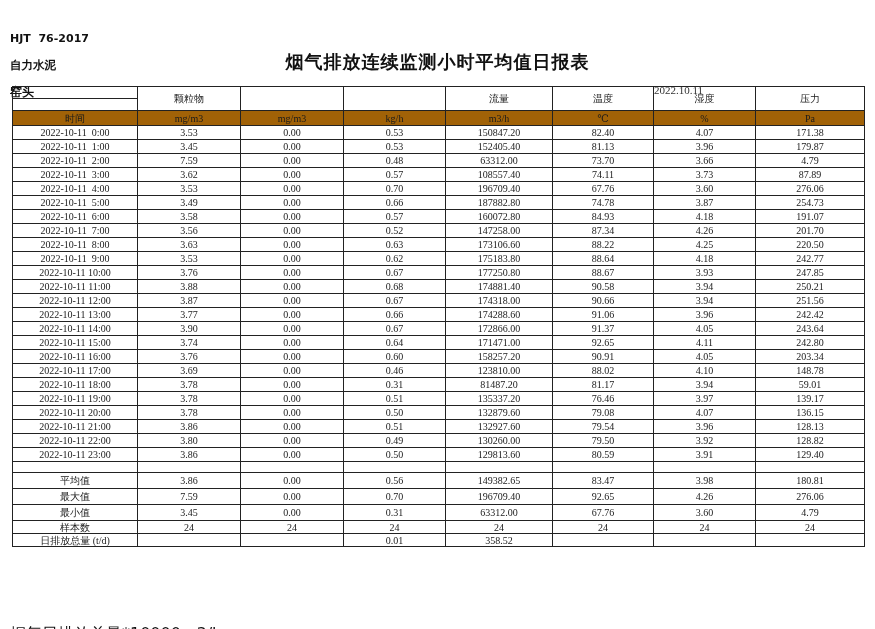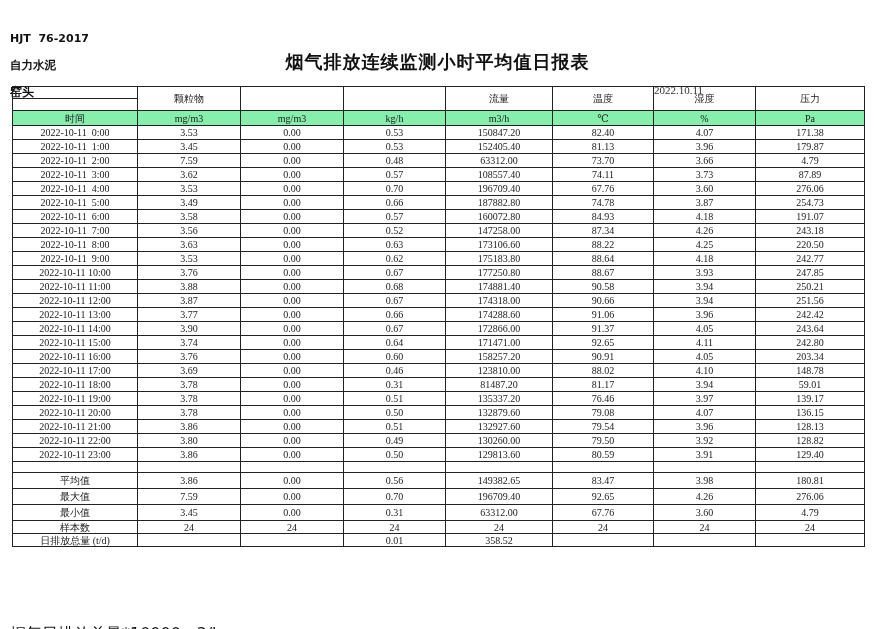--- a/index.html
+++ b/index.html
@@ -18,21 +18,21 @@
   table#report {
     position:absolute; left:12px; top:86px; width:852px;
     border-collapse:collapse; table-layout:fixed; font-size:10px;padding-left:28px;
   }
   #report td {
     border:1px solid #222; padding:0; text-align:center; vertical-align:middle;
     overflow:hidden; white-space:pre; line-height:1.1;
     font-family:"Liberation Serif","DejaVu Serif",serif; color:#1a1a1a;
   }
   tr.hrow td { height:12px; font-family:"DejaVu Sans","Liberation Sans",sans-serif; }
-  tr.unit-row td { height:15px; background:#86efac; }
+  tr.unit-row td { height:15px; background:#a16207; }
   tr.data-row td { height:14px; }
   tr.blank-row td { height:11px; }
   tr.sum-row td { height:16px; }
   tr.sum-row.small td { height:13px; }
   td.label-cell { font-family:"DejaVu Sans","Liberation Sans",sans-serif; }
 
   #footer-note { left:10px; top:596px; font-size:16px; }
   #report-unit-label { left:10px; top:612px; font-size:11px; }
   #unit-label { left:165px; top:612px; font-size:11px; }
 </style>
@@ -153,21 +153,21 @@
         <td>191.07</td>
       </tr>
       <tr class="data-row">
         <td>2022-10-11  7:00</td>
         <td>3.56</td>
         <td>0.00</td>
         <td>0.52</td>
         <td>147258.00</td>
         <td>87.34</td>
         <td>4.26</td>
-        <td>243.18</td>
+        <td>201.70</td>
       </tr>
       <tr class="data-row">
         <td>2022-10-11  8:00</td>
         <td>3.63</td>
         <td>0.00</td>
         <td>0.63</td>
         <td>173106.60</td>
         <td>88.22</td>
         <td>4.25</td>
         <td>220.50</td>

